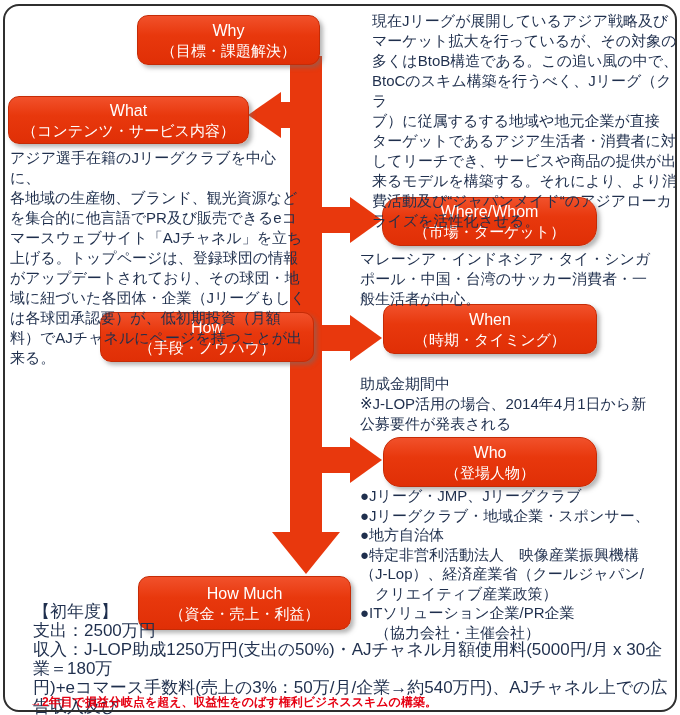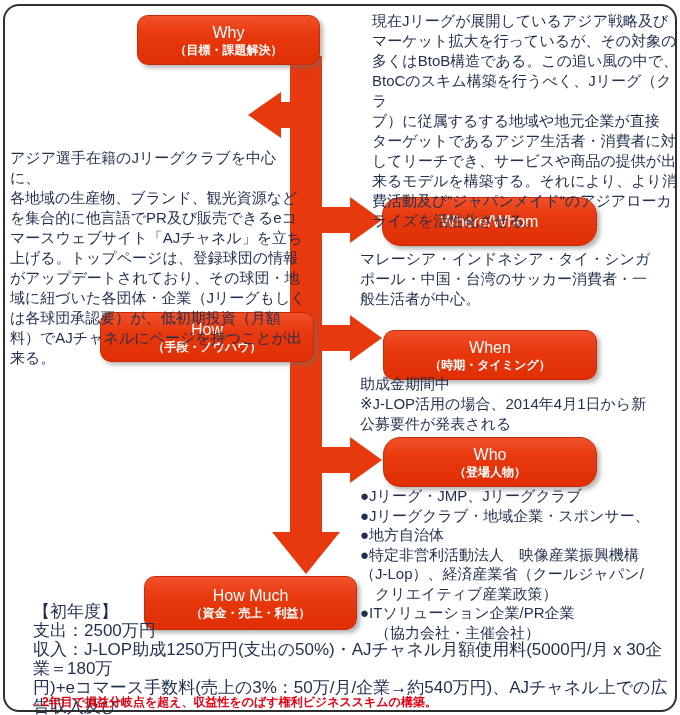--- a/index.html
+++ b/index.html
@@ -17,21 +17,21 @@
   .head-left{position:absolute; background:#e8380d; clip-path:polygon(100% 0,100% 100%,0 50%);}
   .head-right{position:absolute; background:#e8380d; clip-path:polygon(0 0,100% 50%,0 100%);}
   
   .rbox{
     position:absolute; background:linear-gradient(180deg,#f1512b 0%,#e8380d 40%,#e02f06 100%);
     border:1px solid #c52b06; border-radius:11px; color:#ffffff;
     display:flex; flex-direction:column; align-items:center; justify-content:center;
     box-shadow:3px 3px 4px rgba(110,110,110,0.5); text-align:center; line-height:1.32;
   }
   .rbox .t{font-size:16px;}
-  .rbox .s{font-size:12px;font-weight:bold;}
+  .rbox .s{font-size:15px;}
   
   .note{
     position:absolute; color:#1f2f4d; font-size:15px; line-height:20px;
     white-space:pre-line; letter-spacing:0;
   }
   .finance{position:absolute; color:#1f2f4d; font-size:17px; line-height:19px; white-space:pre-line;}
   .goal{position:absolute; color:#e60012; font-size:12px; font-weight:bold; white-space:pre;}
 </style>
 </head>
 <body>
@@ -51,41 +51,46 @@
   <div class="head-right" style="left:350px; top:315px; width:32px; height:46px;"></div>
 
   <div class="bar" style="left:306px; top:447px; width:46px; height:26px;"></div>
   <div class="head-right" style="left:350px; top:437px; width:32px; height:46px;"></div>
 
   <div class="rbox" style="left:137px; top:15px;  width:181px; height:48px;">
     <div class="t">Why</div>
     <div class="s">（目標・課題解決）</div>
   </div>
 
+  <div class="rbox" style="left:8px; top:96px; width:239px; height:46px;">
+    <div class="t">What</div>
+    <div class="s">（コンテンツ・サービス内容）</div>
+  </div>
 
   <div class="rbox" style="left:382px; top:197px; width:213px; height:47px;border-radius:18px;">
     <div class="t">Where/Whom</div>
+    <div class="s">（市場・ターゲット）</div>
   </div>
 
   <div class="rbox" style="left:100px; top:312px; width:212px; height:48px;">
     <div class="t">How</div>
     <div class="s">（手段・ノウハウ）</div>
   </div>
 
-  <div class="rbox" style="left:383px; top:330px; width:212px; height:48px;">
+  <div class="rbox" style="left:383px; top:304px; width:212px; height:48px;">
     <div class="t">When</div>
     <div class="s">（時期・タイミング）</div>
   </div>
 
   <div class="rbox" style="left:383px; top:437px; width:212px; height:48px;border-radius:17px;">
     <div class="t">Who</div>
     <div class="s">（登場人物）</div>
   </div>
 
-  <div class="rbox" style="left:144px; top:576px; width:211px; height:52px;">
+  <div class="rbox" style="left:138px; top:576px; width:211px; height:52px;">
     <div class="t">How Much</div>
     <div class="s">（資金・売上・利益）</div>
   </div>
 
   <div class="note" style="left:372px; top:11px;  width:314px;">現在Jリーグが展開しているアジア戦略及び
 マーケット拡大を行っているが、その対象の
 多くはBtoB構造である。この追い風の中で、
 BtoCのスキム構築を行うべく、Jリーグ（クラ
 ブ）に従属するする地域や地元企業が直接
 ターゲットであるアジア生活者・消費者に対

